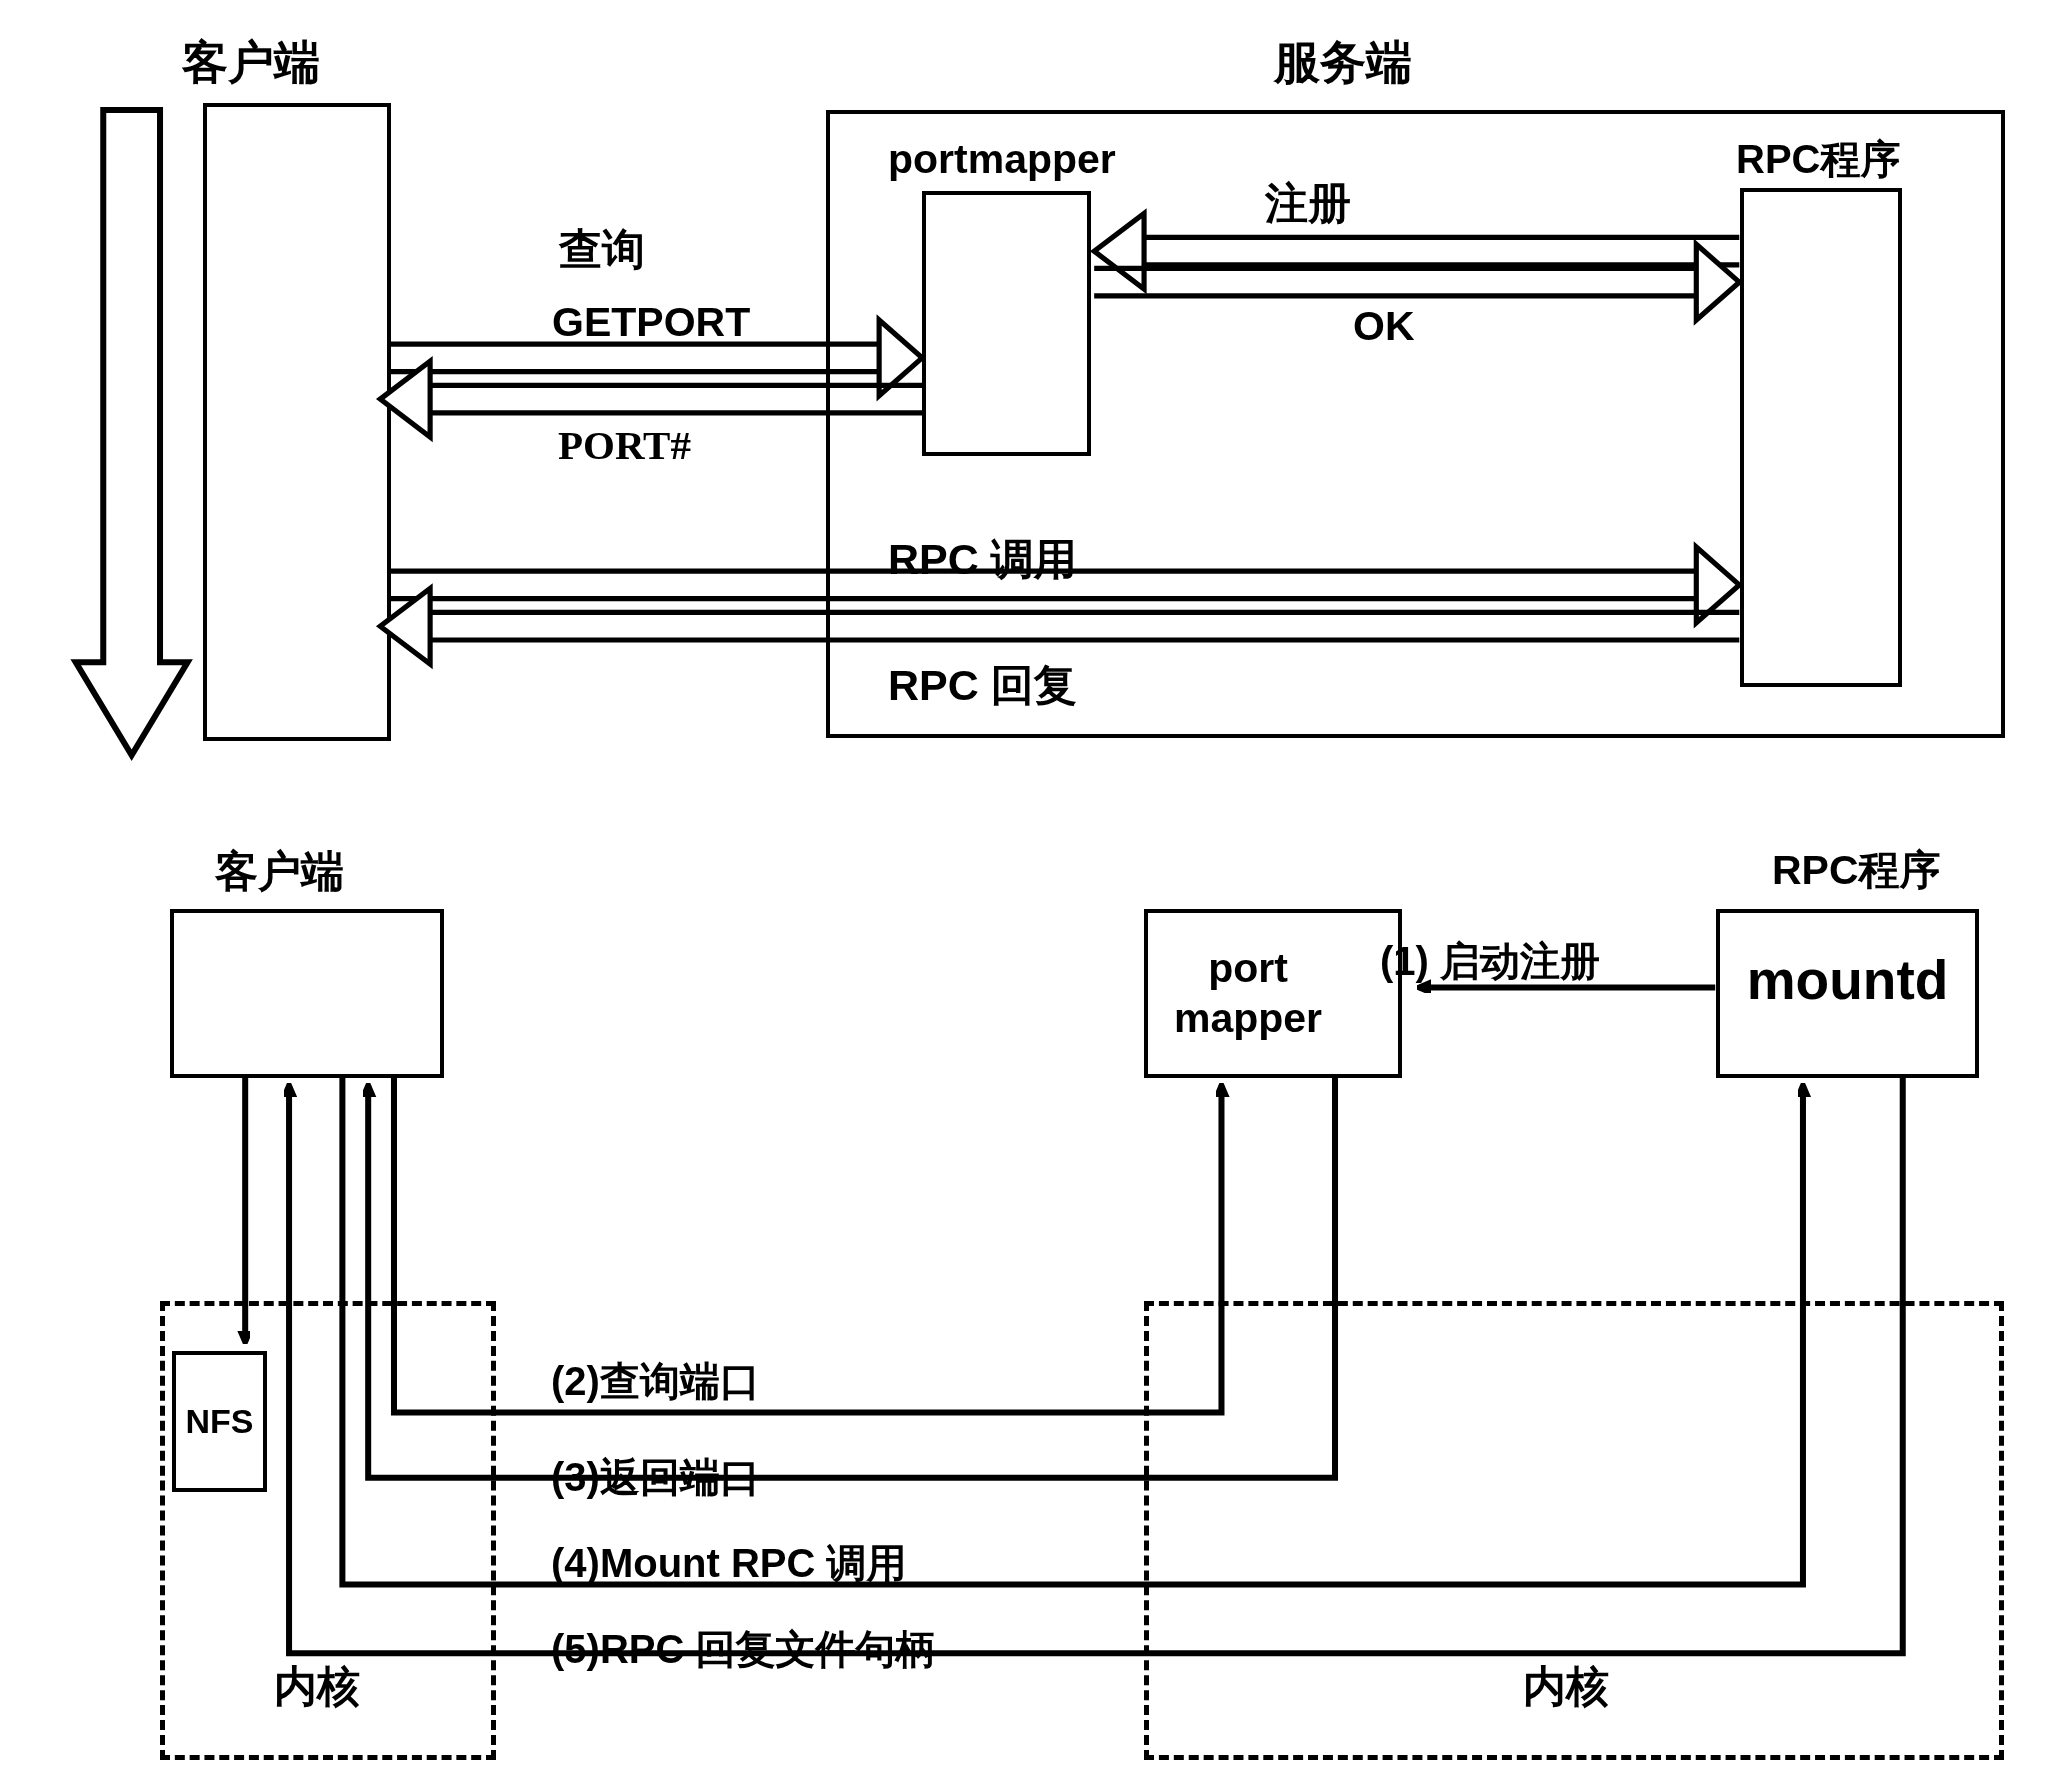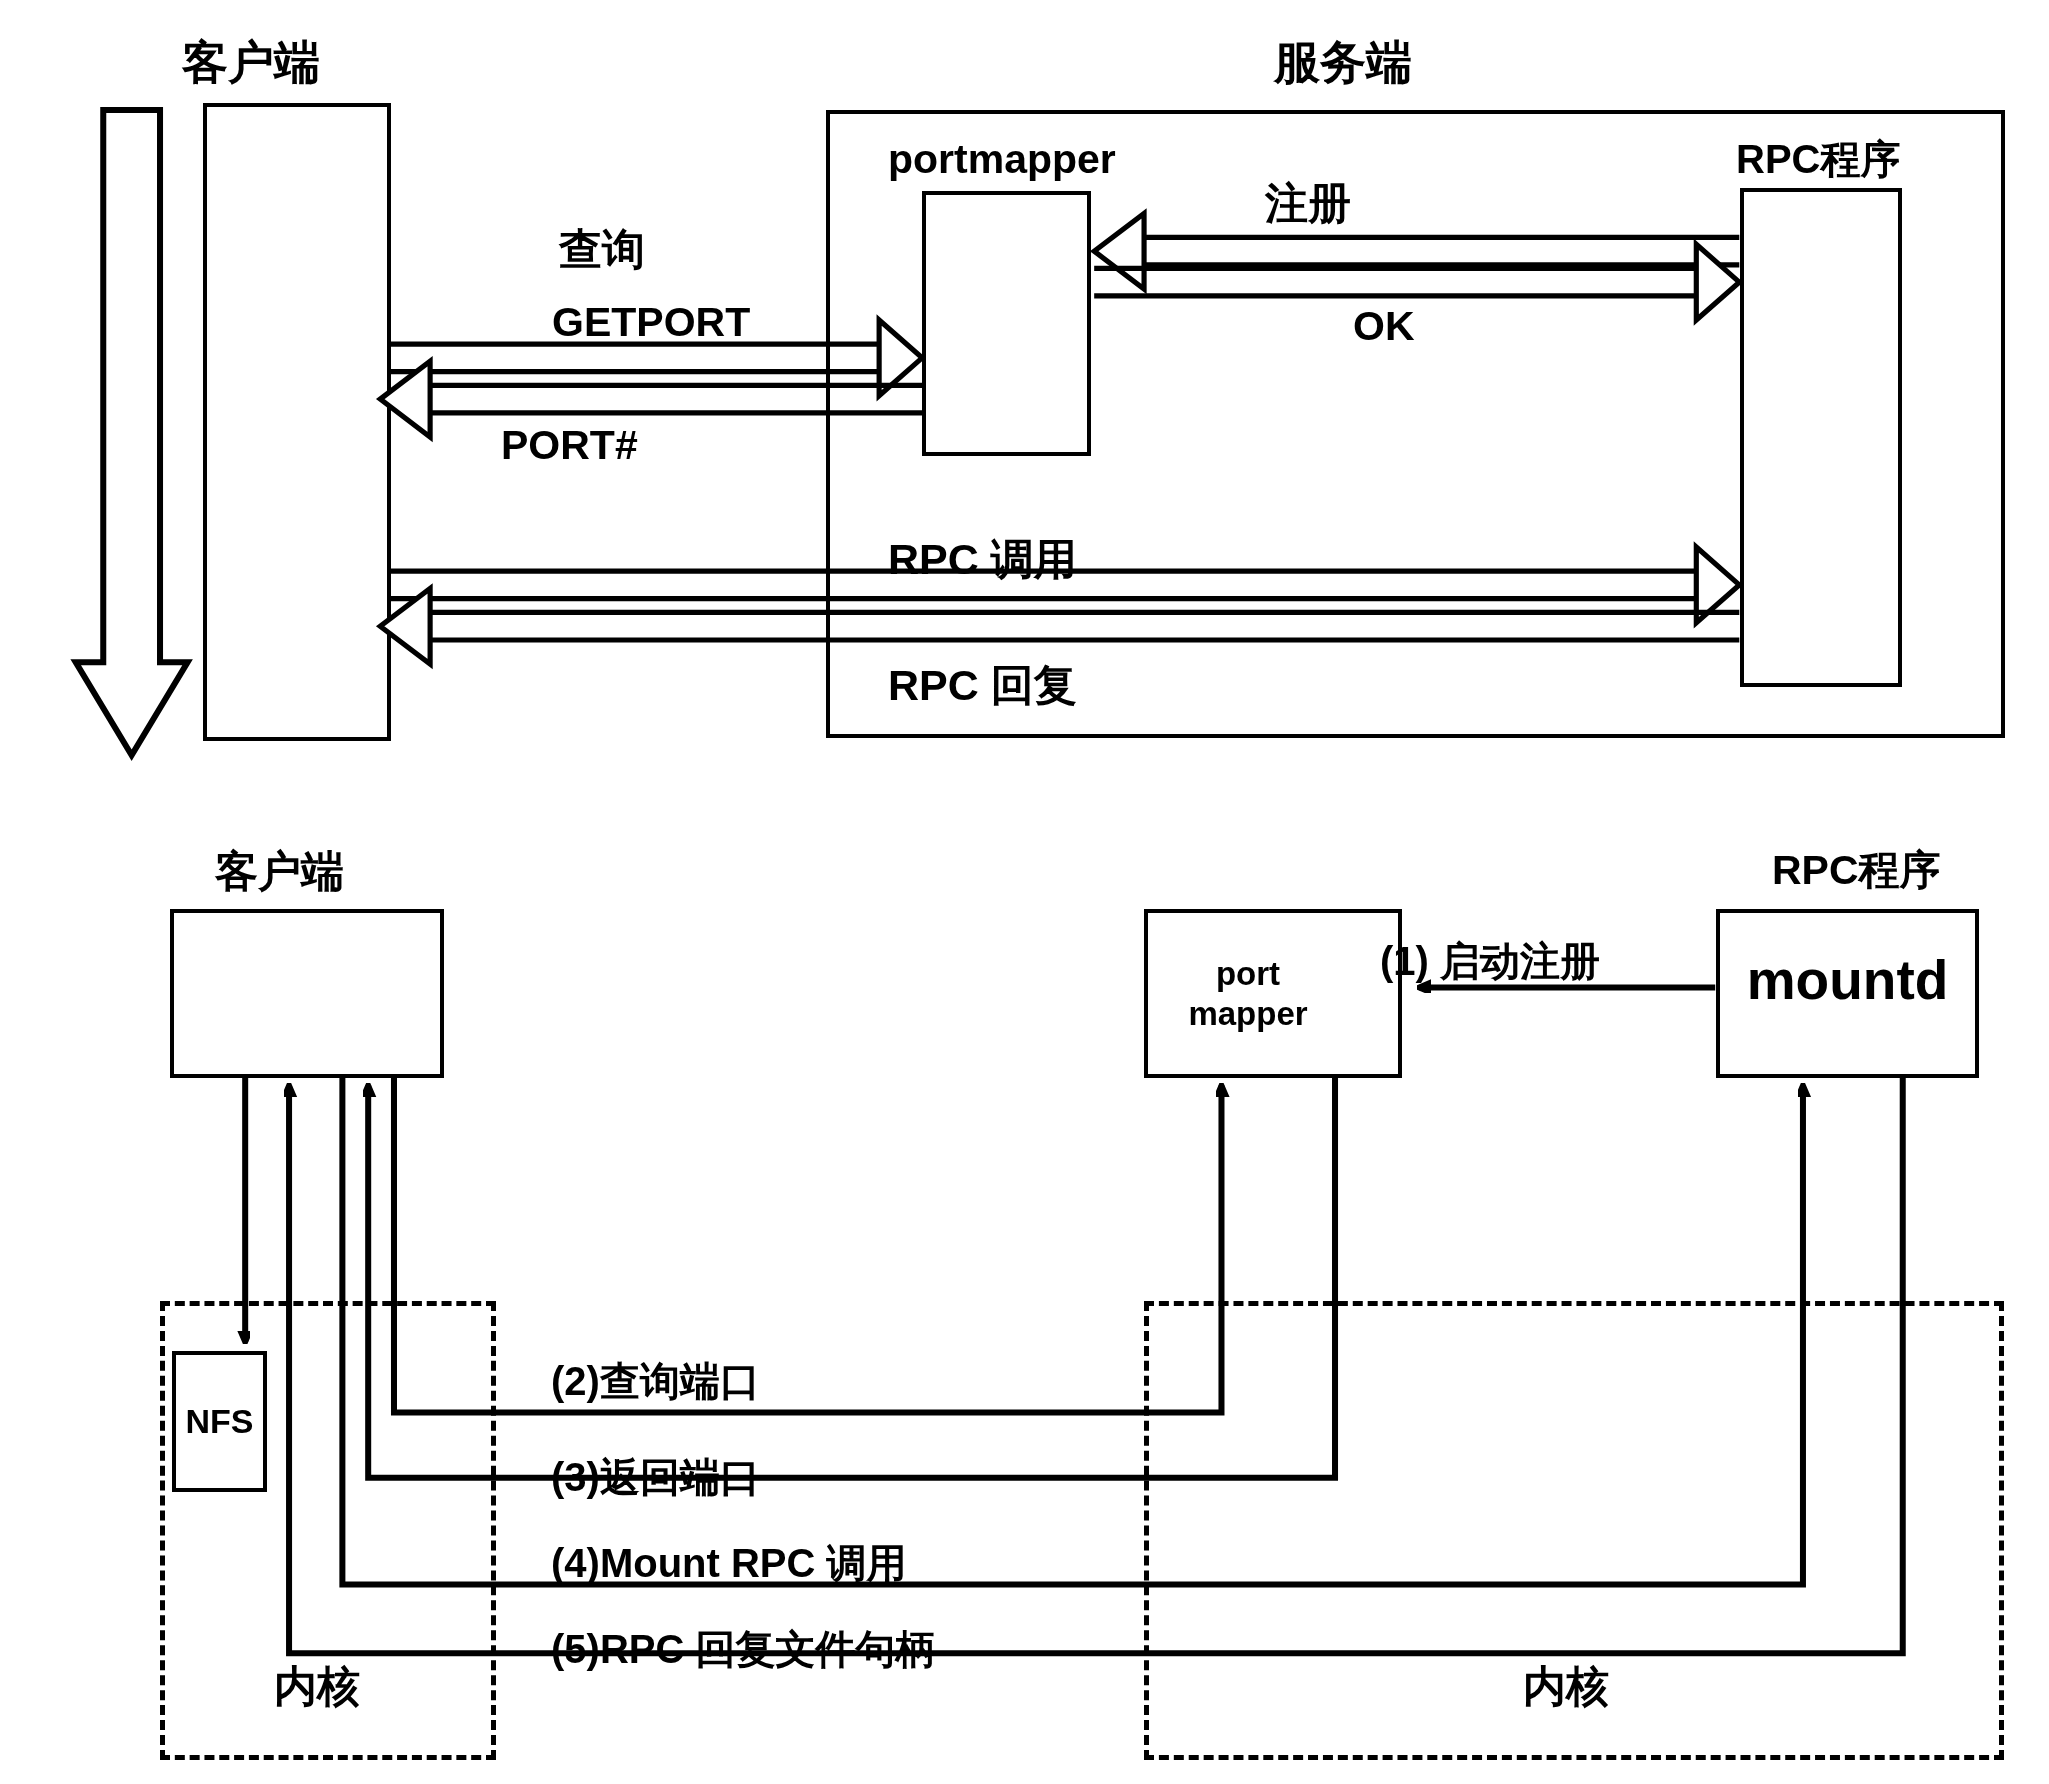--- a/index.html
+++ b/index.html
@@ -69,33 +69,33 @@
   <div class="box" style="left:826px; top:110px; width:1179px; height:628px;"></div>
 
   <div class="box" style="left:922px; top:191px; width:169px; height:265px;"></div>
   <div class="lbl" style="left:888px; top:136px; font-size:41px;">portmapper</div>
 
   <div class="box" style="left:1740px; top:188px; width:162px; height:499px;"></div>
   <div class="lbl" style="left:1736px; top:136px; font-size:40px;">RPC程序</div>
 
   <div class="lbl" style="left:559px; top:225px; font-size:43px;">查询</div>
   <div class="lbl" style="left:516px; top:299px; font-size:41px;margin-left:36px;">GETPORT</div>
-  <div class="lbl" style="left:501px; top:422px; font-size:41px;">PORT#</div>
+  <div class="lbl" style="left:558px; top:422px; font-size:41px;font-family:Liberation Serif, serif;">PORT#</div>
   <div class="lbl" style="left:1265px; top:179px; font-size:43px;">注册</div>
   <div class="lbl" style="left:1353px; top:303px; font-size:41px;">OK</div>
   <div class="lbl" style="left:888px; top:535px; font-size:43px;">RPC 调用</div>
   <div class="lbl" style="left:888px; top:661px; font-size:43px;">RPC 回复</div>
 
   <div class="lbl" style="left:215px; top:847px; font-size:43px;">客户端</div>
   <div class="lbl" style="left:1772px; top:847px; font-size:41px;">RPC程序</div>
 
   <div class="box" style="left:170px; top:909px; width:274px; height:169px;"></div>
 
   <div class="box" style="left:1144px; top:909px; width:258px; height:169px;"></div>
-  <div class="boxtext" style="left:1144px; top:909px; width:208px; height:169px; font-size:33px;">port
+  <div class="boxtext" style="left:1144px; top:909px; width:208px; height:169px; font-size:41px;">port
 mapper</div>
 
   <div class="box" style="left:1716px; top:909px; width:263px; height:169px;"></div>
   <div class="boxtext" style="left:1716px; top:909px; width:263px; height:141px; font-size:55px;">mountd</div>
 
   <div class="box-dashed" style="left:160px; top:1301px; width:336px; height:459px;"></div>
   <div class="box-dashed" style="left:1144px; top:1301px; width:860px; height:459px;"></div>
   <div class="lbl" style="left:274px; top:1662px; font-size:43px;">内核</div>
   <div class="lbl" style="left:1523px; top:1662px; font-size:43px;">内核</div>
 

